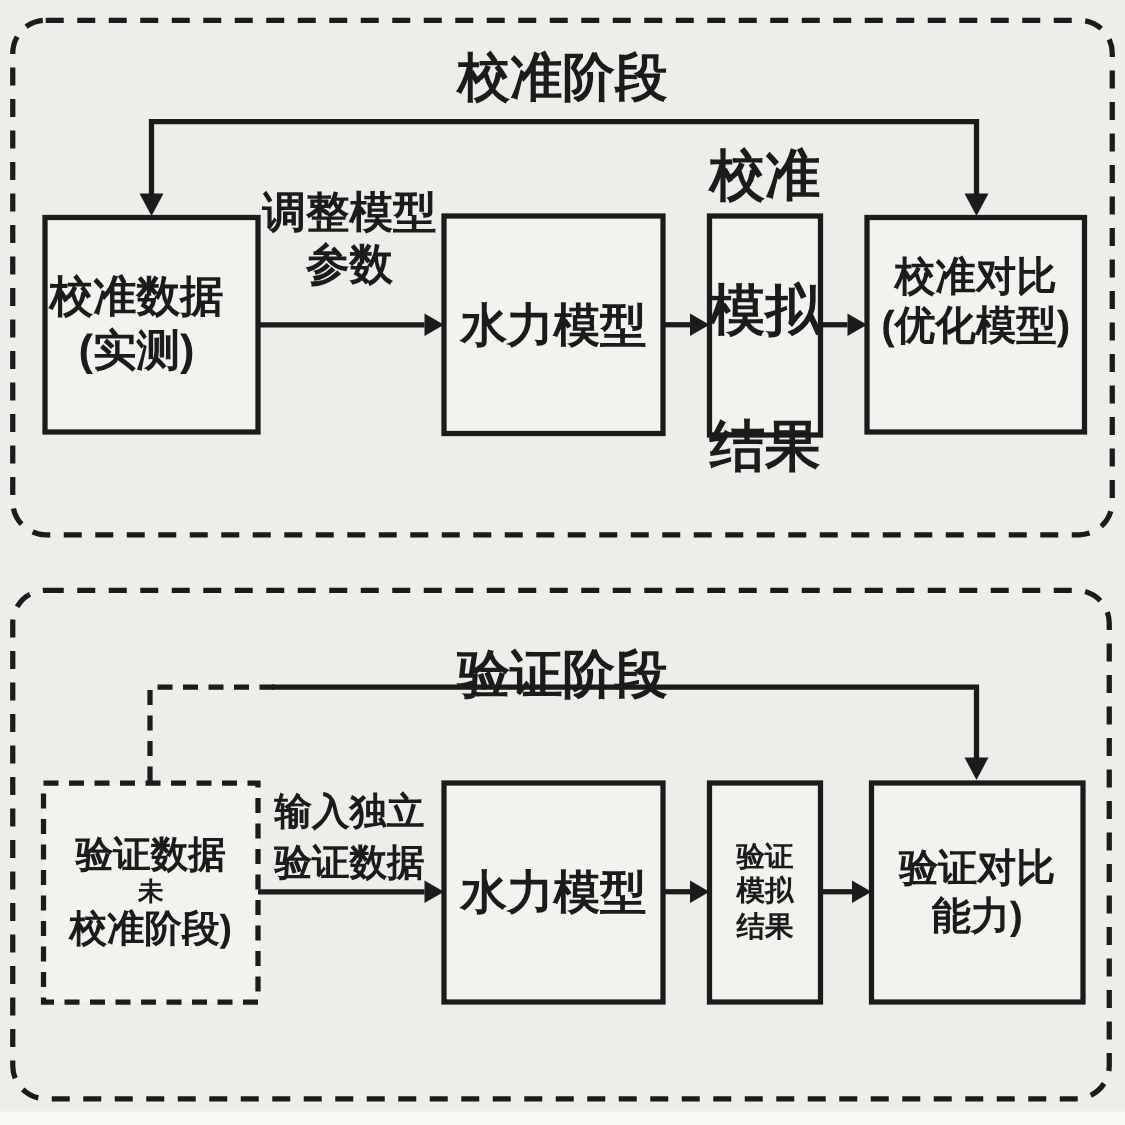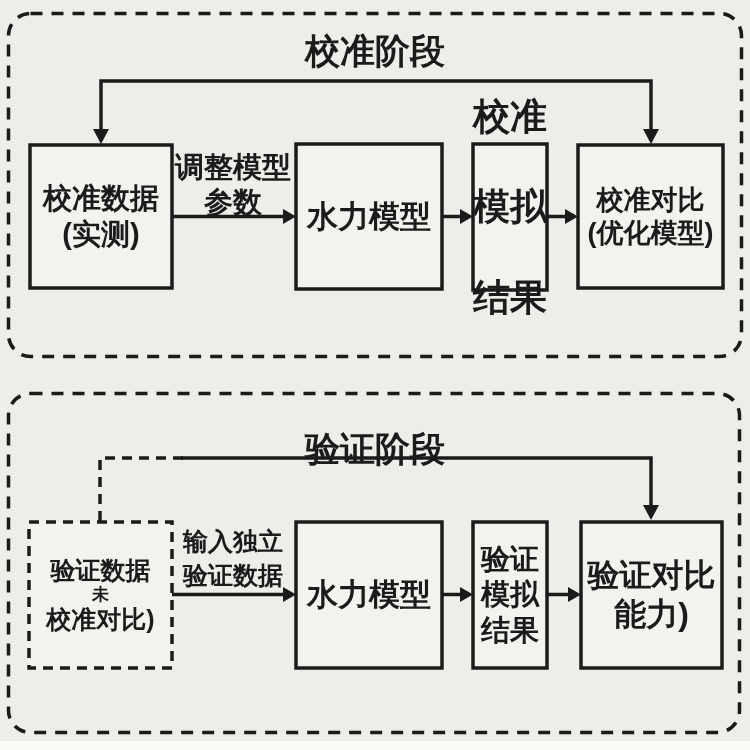--- a/index.html
+++ b/index.html
@@ -69,67 +69,67 @@
     <line x1="172" y1="594.5" x2="283" y2="594.5" stroke="#1b1b1b" stroke-width="3.5"></line>
     <polygon points="283,587 283,602 296,594.5" fill="#1b1b1b"></polygon>
     <line x1="442" y1="594.5" x2="460" y2="594.5" stroke="#1b1b1b" stroke-width="3.5"></line>
     <polygon points="460,587 460,602 473,594.5" fill="#1b1b1b"></polygon>
     <line x1="547" y1="594.5" x2="568" y2="594.5" stroke="#1b1b1b" stroke-width="3.5"></line>
     <polygon points="568,587 568,602 581,594.5" fill="#1b1b1b"></polygon>
   </svg>
 
   <div class="title" style="top:28px;">校准阶段</div>
 
-  <div class="txt" style="left:30px;top:145px;width:142px;height:143px;font-size:29px;">
+  <div class="txt" style="left:20px;top:145px;width:142px;height:143px;font-size:29px;">
     <span>校准数据</span>
     <span>(实测)</span>
   </div>
 
-  <div class="txt" style="left:168px;top:150px;width:130px;font-size:29px;line-height:35px;justify-content:flex-end;">
+  <div class="txt" style="left:168px;top:125px;width:130px;font-size:29px;line-height:35px;justify-content:flex-end;">
     <span>调整模型</span>
     <span>参数</span>
   </div>
 
   <div class="txt" style="left:296px;top:144px;width:146px;height:145px;font-size:31px;">
     <span>水力模型</span>
   </div>
 
   <div class="txt" style="left:473px;top:134px;width:74px;height:146px;font-size:37px;gap:45px;">
     <span>校准</span>
     <span>模拟</span>
     <span>结果</span>
   </div>
 
-  <div class="txt" style="left:578px;top:145px;width:145px;height:143px;font-size:27px;">
+  <div class="txt" style="left:578px;top:129px;width:145px;height:143px;font-size:27px;">
     <span>校准对比</span>
     <span>(优化模型)</span>
   </div>
 
   <div class="title" style="top:426px;">验证阶段</div>
 
   <div class="txt" style="left:29px;top:522px;width:143px;height:146px;font-size:25px;line-height:29px;">
     <span>验证数据</span>
     <span class="small-line">未</span>
-    <span>校准对比)</span>
+    <span>校准阶段)</span>
   </div>
 
   <div class="txt" style="left:170px;top:524px;width:126px;font-size:25px;line-height:34px;">
     <span>输入独立</span>
     <span>验证数据</span>
   </div>
 
   <div class="txt" style="left:296px;top:522px;width:146px;height:146px;font-size:31px;">
     <span>水力模型</span>
   </div>
 
-  <div class="txt" style="left:473px;top:522px;width:74px;height:146px;font-size:29px;">
+  <div class="txt" style="left:473px;top:522px;width:74px;height:146px;font-size:19px;">
     <span>验证</span>
     <span>模拟</span>
     <span>结果</span>
   </div>
 
-  <div class="txt" style="left:581px;top:522px;width:141px;height:146px;font-size:32px;">
+  <div class="txt" style="left:581px;top:522px;width:141px;height:146px;font-size:26px;">
     <span>验证对比</span>
     <span>能力)</span>
   </div>
 
   <div class="bottom-strip"></div>
 </div>
 
 </body></html>

